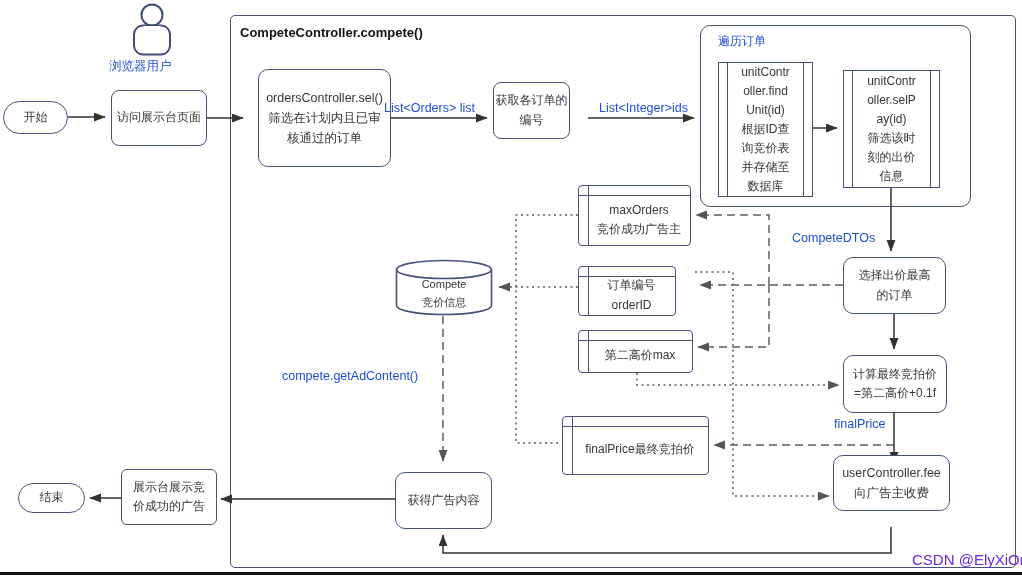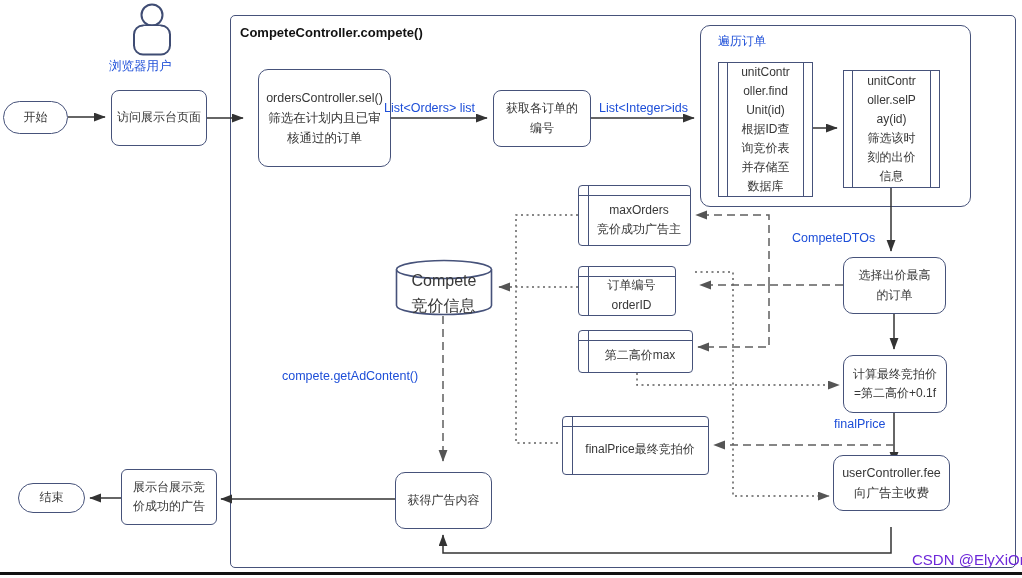--- a/index.html
+++ b/index.html
@@ -32,21 +32,21 @@
   .container-box{
     position:absolute;box-sizing:border-box;border:1.7px solid var(--bd);
     border-radius:5px;background:transparent;z-index:1;
   }
   .loop-box{border-radius:10px;border-width:1.5px;z-index:2;}
   .lbl{position:absolute;font-size:12.5px;color:#1d4ed8;white-space:nowrap;z-index:3;}
   .title{position:absolute;font-size:13px;font-weight:bold;color:#111;white-space:nowrap;z-index:3;}
   .cyl{position:absolute;z-index:3;}
   .cyl .cyl-label{
     position:absolute;left:0;right:0;top:12px;bottom:0;display:flex;align-items:center;justify-content:center;
-    text-align:left;font-size:16px;line-height:1.55;white-space:pre-line;color:var(--tx);
+    text-align:right;font-size:11px;line-height:1.55;white-space:pre-line;color:var(--tx);
   }
   #edges{position:absolute;left:0;top:0;z-index:2;}
   .watermark{position:absolute;font-size:15px;color:#6d28d9;z-index:4;white-space:nowrap;}
   .bottom-rule{position:absolute;left:0;top:572px;width:1022px;height:2.5px;background:#121212;z-index:5;}
 </style>
 </head>
 <body>
 
 <div id="canvas">
 
@@ -101,21 +101,21 @@
       <path d="M695,272 L733,272 L733,496 L829,496" marker-end="url(#ahg)"></path>
       <path d="M637,373 L637,385 L839,385" marker-end="url(#ahg)"></path>
     </g>
   </svg>
 
   <div class="node terminator" style="left:3px;top:101px;width:65px;height:33px;">开始</div>
   <div class="node r8" style="left:111px;top:90px;width:96px;height:56px;">访问展示台页面</div>
   <div class="node r10" style="left:258px;top:69px;width:133px;height:98px;font-size:12.5px;">ordersController.sel()
 筛选在计划内且已审
 核通过的订单</div>
-  <div class="node r8" style="left:493px;top:90px;width:98px;height:57px;">获取各订单的
+  <div class="node r8" style="left:493px;top:82px;width:77px;height:57px;">获取各订单的
 编号</div>
 
   <div class="node predef" style="left:718px;top:62px;width:95px;height:135px;">unitContr
 oller.find
 Unit(id)
 根据ID查
 询竞价表
 并存储至
 数据库</div>
   <div class="node predef" style="left:843px;top:70px;width:97px;height:118px;">unitContr

